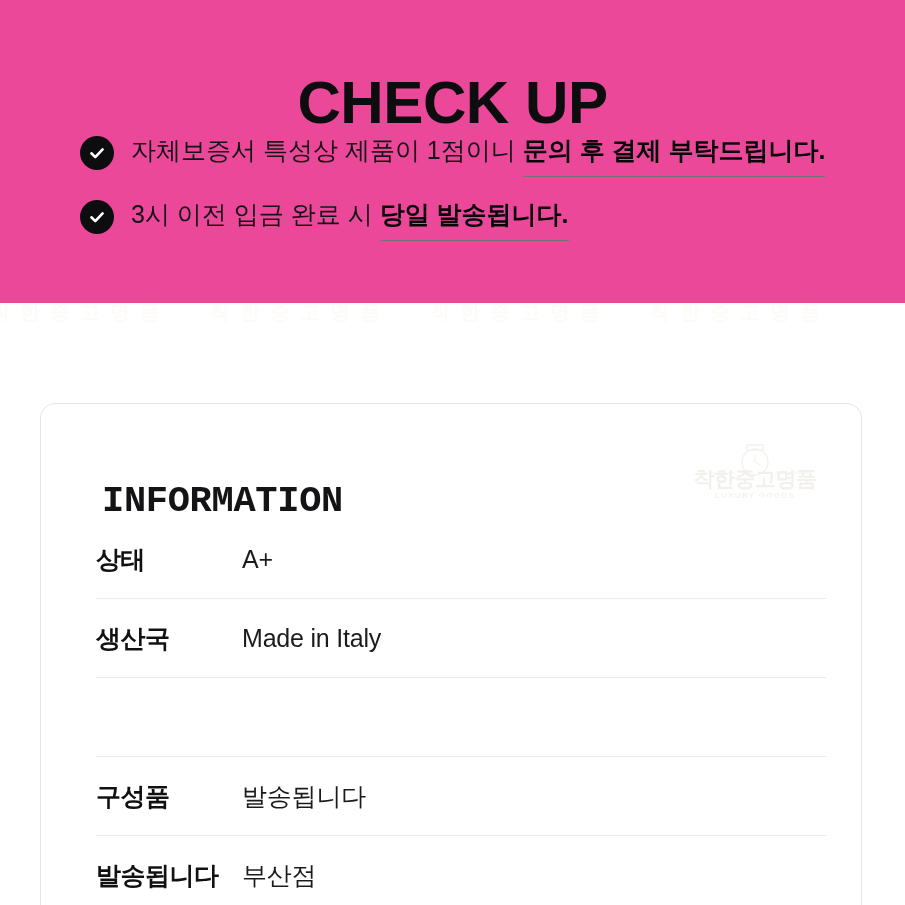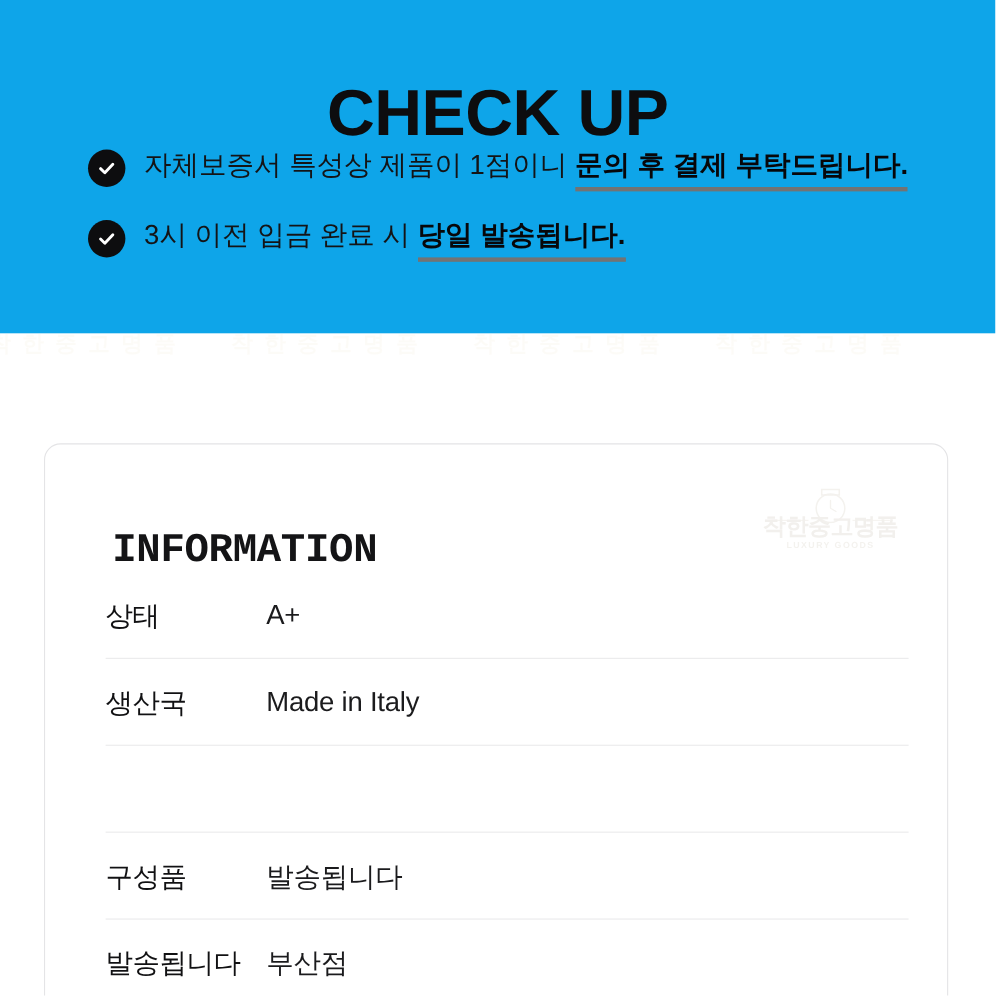--- a/index.html
+++ b/index.html
@@ -22,21 +22,21 @@
     overflow: hidden;
   }
 
   
   .checkup-section {
     position: absolute;
     left: 0;
     top: 0;
     width: 905px;
     height: 303px;
-    background: #0ea5e9;
+    background: #ec4899;
   }
 
   .checkup-title {
     position: absolute;
     left: 0;
     top: 28px;
     width: 905px;
     text-align: center;
     font-size: 59px;
     line-height: 70px;
@@ -78,22 +78,22 @@
     margin-left: 17px;
     font-size: 25px;
     line-height: 36px;
     color: #141416;
     font-weight: 400;
     white-space: nowrap;
   }
   .checkup-text .em {
     font-weight: 800;
     color: #07070a;
-    border-bottom: 4px solid #737373;
-    padding-bottom: 6px;
+    border-bottom: 1px solid #737373;
+    padding-bottom: 12px;
   }
 
   
   .wm-strip {
     position: absolute;
     left: 0;
     top: 303px;
     width: 905px;
     height: 46px;
     overflow: hidden;
@@ -178,21 +178,21 @@
   .spec-row {
     display: flex;
     align-items: center;
     height: 78px;
     border-bottom: 1px solid #eaeaec;
   }
   .spec-row:last-child { border-bottom: none; }
   .spec-label {
     flex: 0 0 146px;
     font-size: 25px;
-    font-weight: 400;
+    font-weight: 700;
     color: #111113;
     letter-spacing: -0.5px;
   }
   .spec-value {
     flex: 1 1 auto;
     font-size: 25px;
     font-weight: 400;
     color: #1b1b1d;
     letter-spacing: -0.2px;
   }

